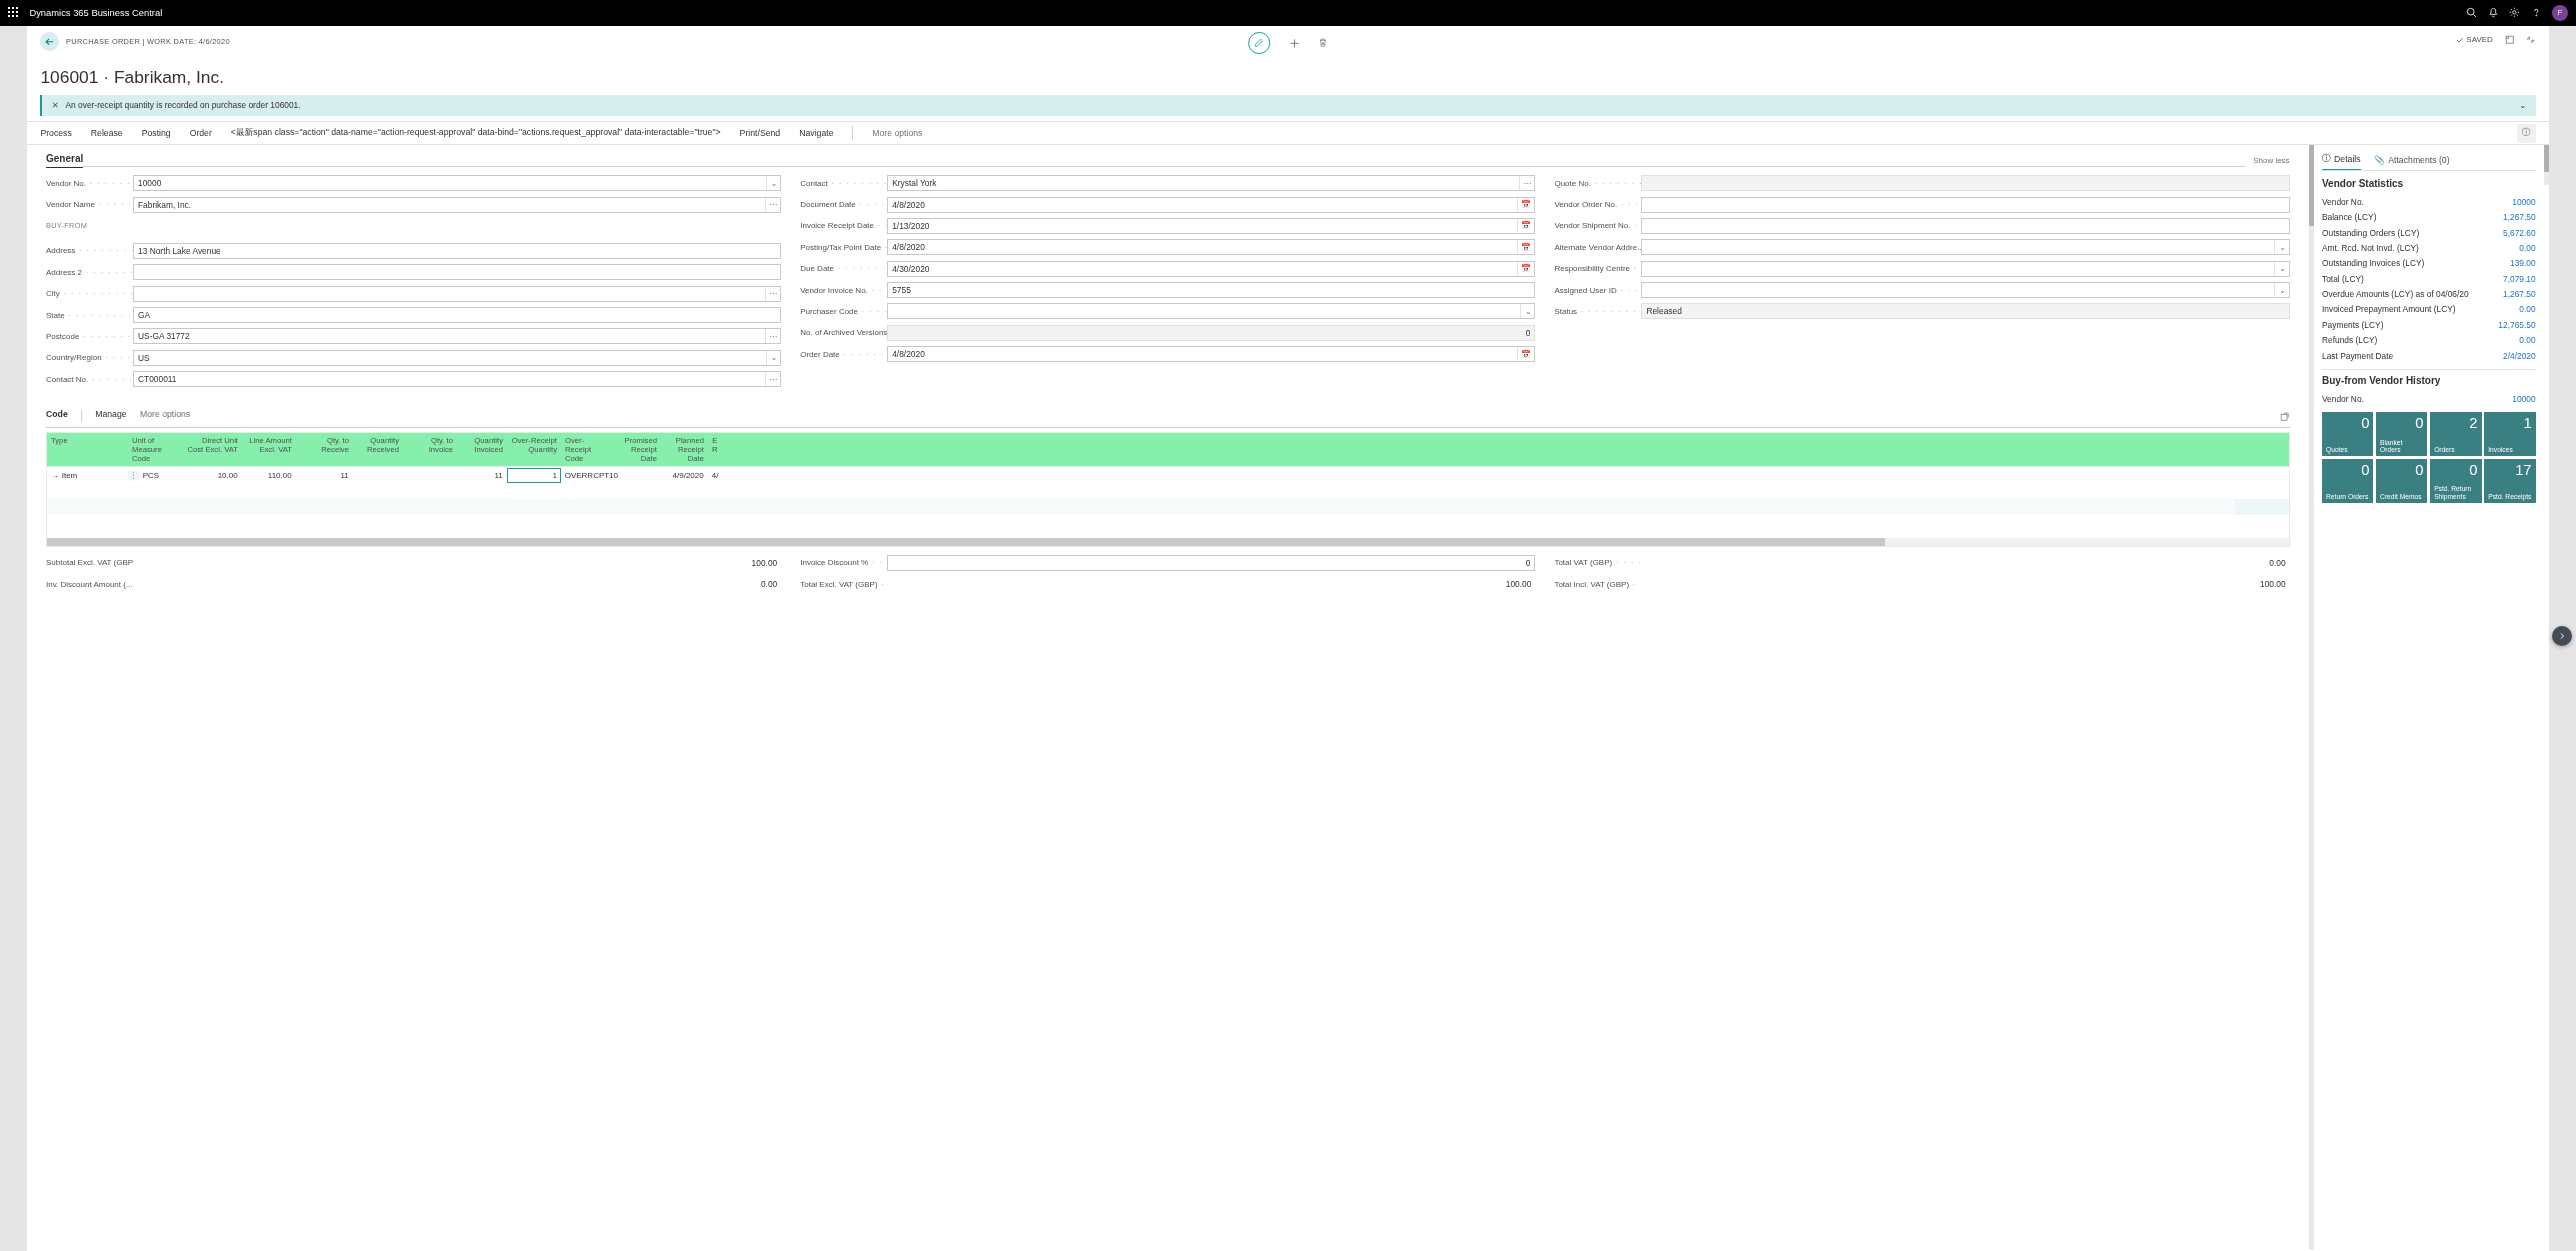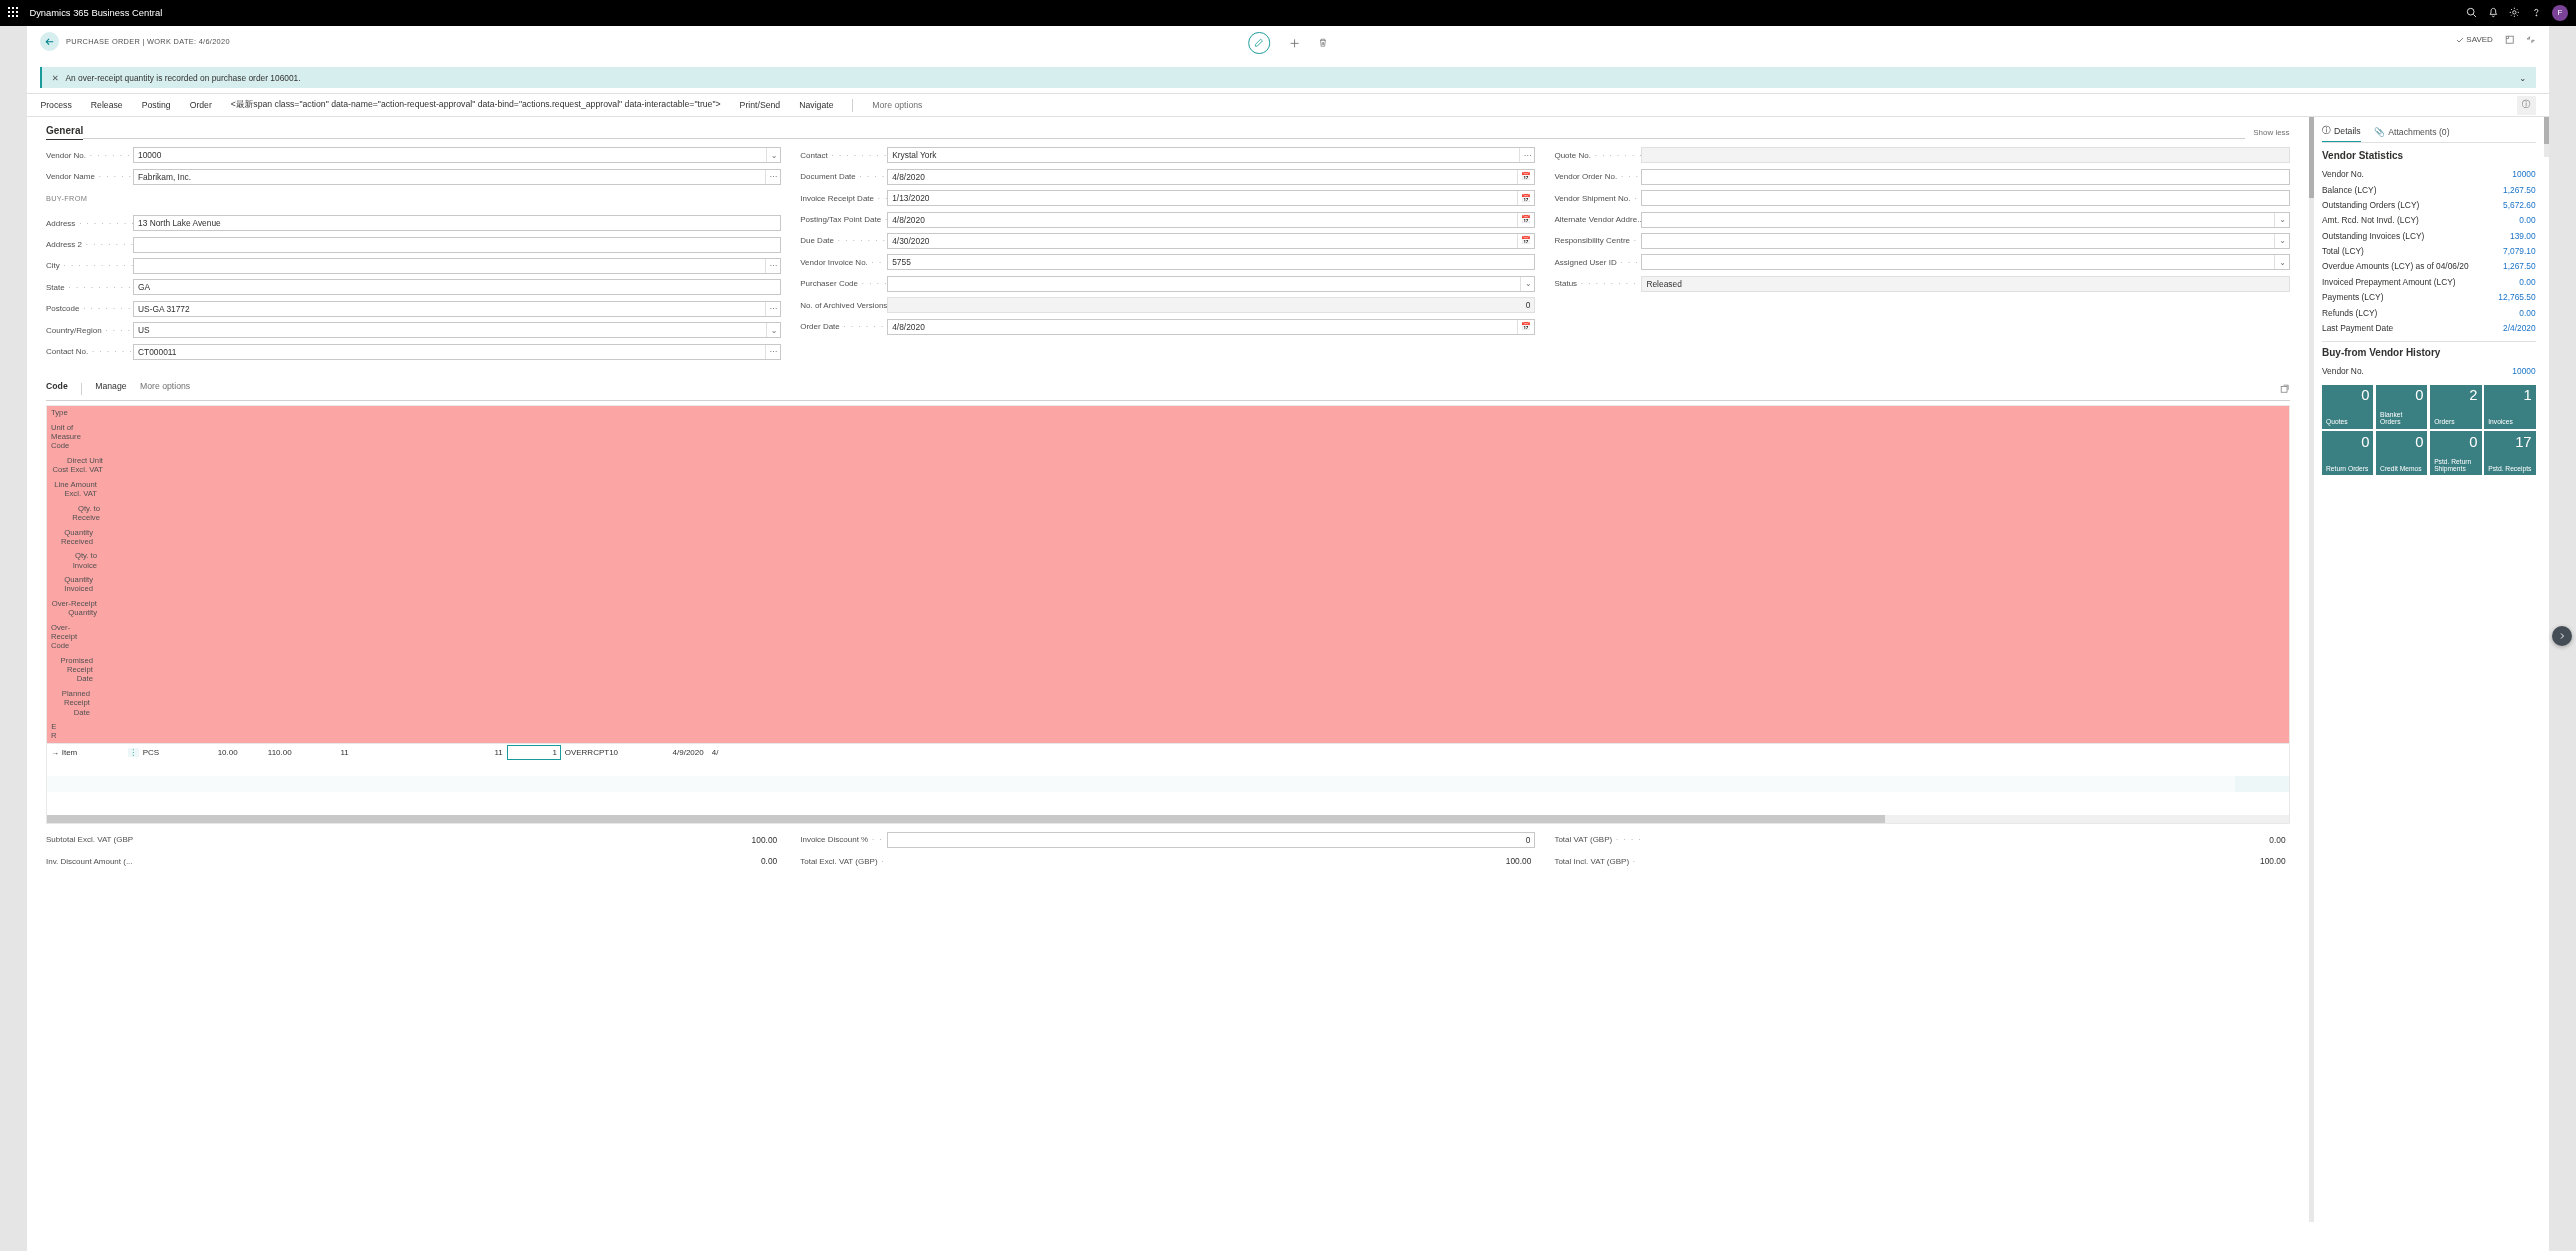--- a/index.html
+++ b/index.html
@@ -65,21 +65,21 @@
 
 .lines-section { margin-top: 13.4px; }
 .lines-tabs { display: flex; align-items: center; border-bottom: 0.7px solid #d0d0d0; height: 23px; gap: 13.4px; }
 .lines-tabs .tab { font-size: 8.7px; padding-bottom: 5.4px; cursor: pointer; }
 .lines-tabs .tab.active { font-weight: 600; }
 .lines-tabs .sep2 { width:0.7px; height:12px; background:#d0d0d0; }
 .lines-tabs .spacer { flex:1; }
 .lines-tabs .popout { color:#707070; cursor:pointer; }
 
 .grid { margin-top: 4px; border: 0.7px solid #e8e8e8; font-size: 8px; }
-.grid-head { display: flex; background: #fca5a5; border-bottom: 0.7px solid #e8e8e8; flex-direction: column; }
+.grid-head { display: flex; background: #86efac; border-bottom: 0.7px solid #e8e8e8; }
 .grid-head .gh { padding: 2.7px 4px; text-align: right; color: #505050; font-size: 7.7px; line-height: 1.2; border-right: 0px solid #f0f0f0; }
 .grid-head .gh.first { text-align: left; }
 .grid-row { display: flex; height: 16px; align-items: center; }
 .grid-row .gc { padding: 0 4px; text-align: right; border-right: 0px solid #f4f4f4; }
 .grid-row .gc.first { text-align: left; display:flex; align-items:center; gap:2.7px; }
 .grid-row.empty { height: 16px; }
 .gc-edit { border: 0.7px solid #1a9b9b; background: #fff; height: 14.8px; display:flex; align-items:center; justify-content:flex-end; padding:0 2.7px; }
 .gc-dots { background:#eef7f7; width:10.7px; text-align:center; color:#1a9b9b; }
 .grid-hscroll { height: 8px; background: #f0f0f0; position: relative; margin-top: 23px; }
 .grid-hscroll::before { content:""; position:absolute; left:0; width:82%; height:8px; background:#c8c8c8; }
@@ -157,20 +157,21 @@
 <div class="page-wrap">
   <div class="page-header">
     <div class="breadcrumb-row">
       <div class="back-btn">
           <svg width="9.4" height="9.4" viewBox="0 0 16 16" fill="none" stroke="#00838f" stroke-width="1.8">
             <path d="M14 8H2M7 3L2 8l5 5"></path>
           </svg>
         </div>
       <div class="breadcrumb">PURCHASE ORDER | WORK DATE: 4/6/2020</div>
     </div>
+    <div class="page-title">106001 · Fabrikam, Inc.</div>
 
     <div class="header-center">
       <div class="circle-btn">
           <svg width="9.4" height="9.4" viewBox="0 0 16 16" fill="none" stroke="#1a9b9b" stroke-width="1.4">
             <path d="M11 2l3 3-9 9H2v-3l9-9z"></path>
           </svg>
         </div>
       <div class="plain-btn">
           <svg width="10.7" height="10.7" viewBox="0 0 16 16" stroke="#707070" stroke-width="1.3">
             <path d="M8 2v12M2 8h12"></path>

